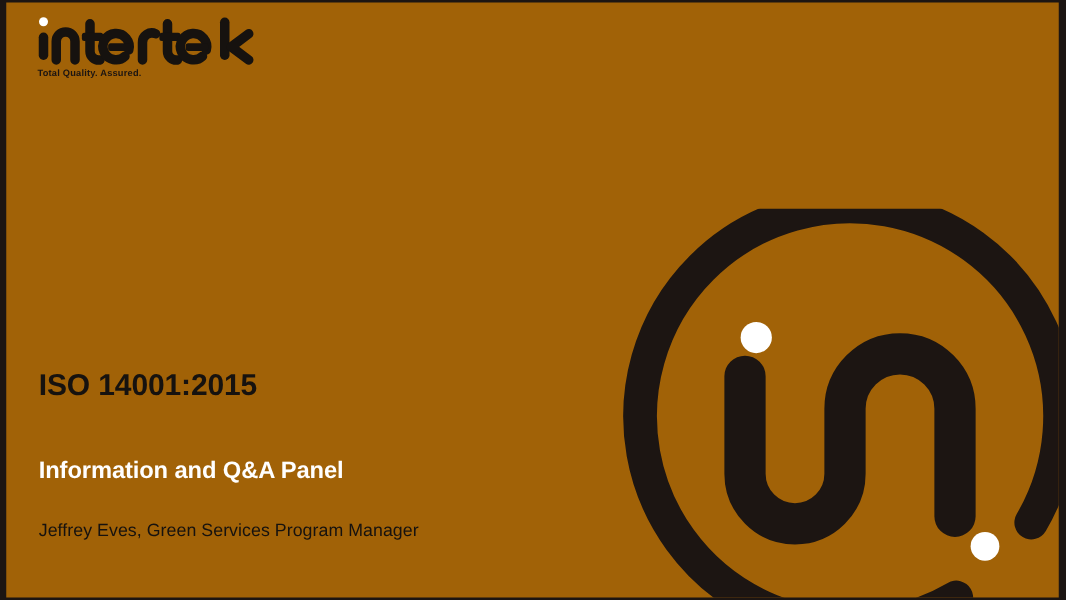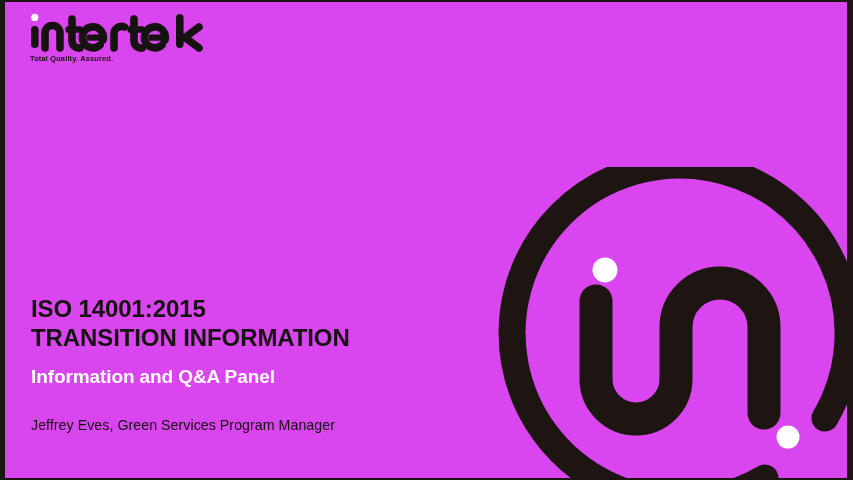--- a/index.html
+++ b/index.html
@@ -12,21 +12,21 @@
     height: 480px;
     overflow: hidden;
     font-family: "Liberation Sans", sans-serif;
   }
 
   
   #slide {
     position: relative;
     width: 853px;
     height: 480px;
-    background: #d946ef;
+    background: #a16207;
     overflow: hidden;
     box-sizing: border-box;
     border-top: 2px solid #1c1512;
     border-bottom: 2px solid #1c1512;
     border-left: 5px solid #1c1512;
     border-right: 6px solid #1c1512;
   }
 
   
   #brand {
@@ -150,20 +150,19 @@
         <path d="M171 17 L157 27.5 L171 38" fill="none" stroke="#16120f" stroke-width="7.6" stroke-linecap="round" stroke-linejoin="round"></path>
       </g>
 
       <circle cx="6.8" cy="7.4" r="3.6" fill="#ffffff"></circle>
     </svg>
     <div id="brand-tagline">Total Quality. Assured.</div>
   </div>
 
   <div id="headline">
     <span class="l1">ISO 14001:2015</span>
-    <span class="l2">TRANSITION INFORMATION</span>
   </div>
 
   <div id="subtitle">Information and Q&amp;A Panel</div>
 
   <div id="presenter">Jeffrey Eves, Green Services Program Manager</div>
 
 </div>
 
 </body></html>

